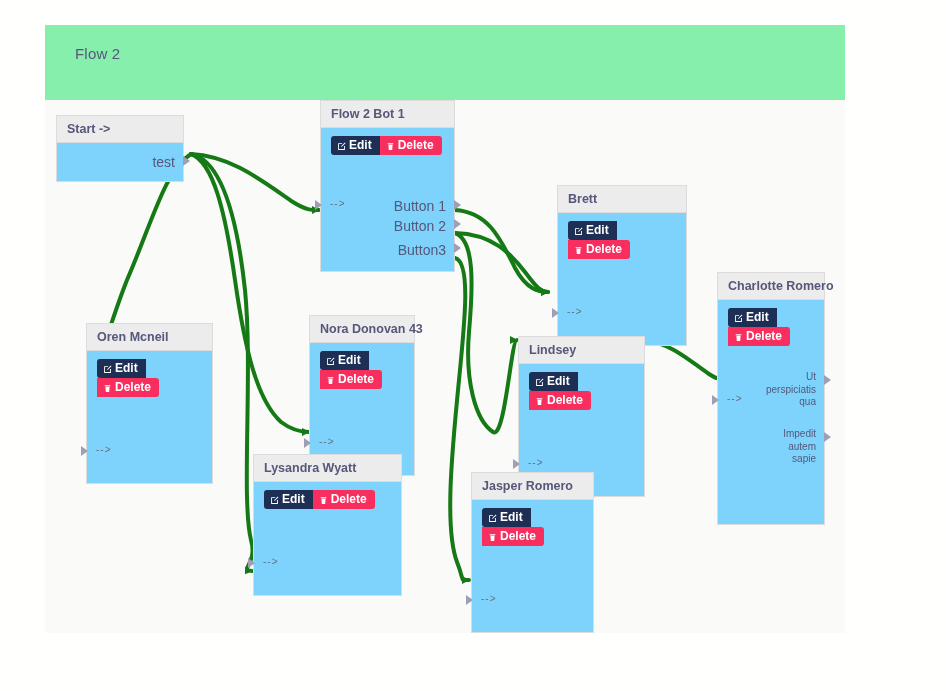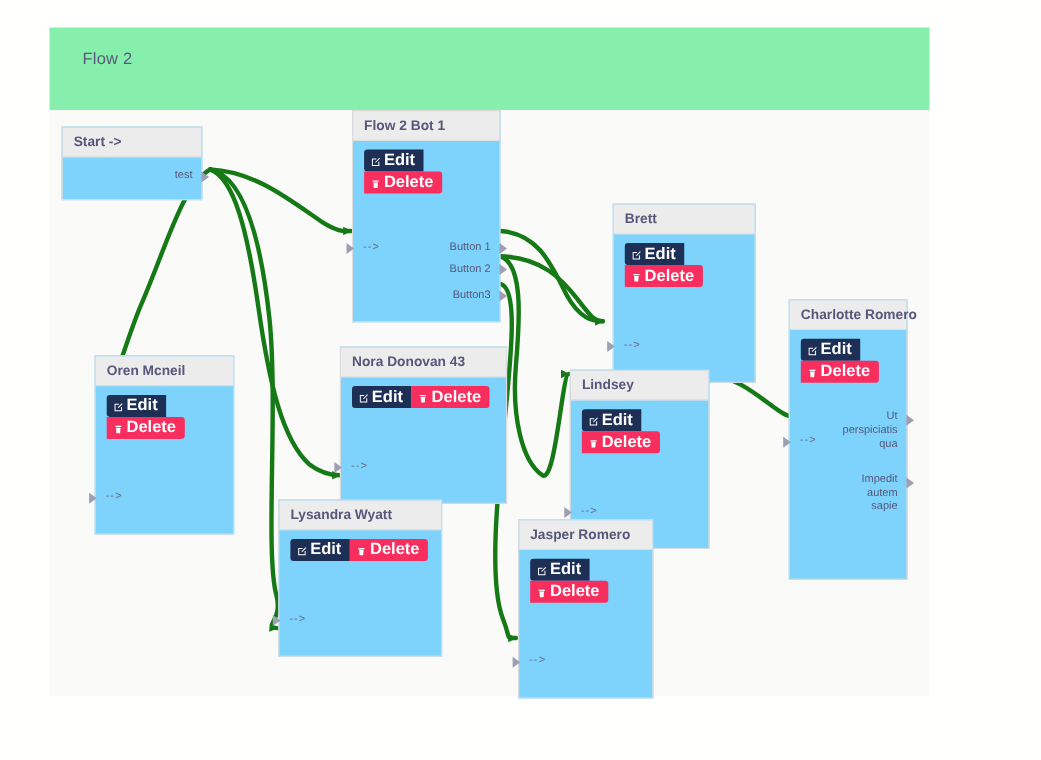--- a/index.html
+++ b/index.html
@@ -36,21 +36,21 @@
     padding:6px 10px;
     font-size:12.5px;
     font-weight:bold;
     color:#56577a;
     white-space:nowrap;
   }
   .node-body{position:relative;}
   .btn-row{padding:8px 10px 6px 10px;}
   .btn{
     display:inline-block;
-    font-size:15px;
+    font-size:12px;
     font-weight:bold;
     color:#ffffff;
     padding:4px 8px 4px 6px;
     border:none;
     vertical-align:top;
     line-height:11px;
     white-space:nowrap;
   }
   .btn-edit{background:#1e2f55;border-radius:3px 0 0 3px;}
   .btn-delete{background:#f8days;}
@@ -63,21 +63,21 @@
     height:20px;
     font-size:10px;
     color:#56577a;
   }
   .port-in{
     position:absolute;left:9px;top:3px;
     font-size:10px;color:#6b6c88;letter-spacing:1px;
   }
   .port-out{
     position:absolute;right:8px;top:3px;
-    font-size:10px;color:#56577a;text-align:right;
+    font-size:14px;color:#56577a;text-align:right;
   }
   .port-out-multi{
     position:absolute;right:8px;
     font-size:10px;color:#56577a;text-align:right;line-height:12.5px;
   }
   
   .conn{
     position:absolute;width:0;height:0;
     border-top:5px solid transparent;
     border-bottom:5px solid transparent;
@@ -196,21 +196,21 @@
       <div class="spacer" style="height:38px;"></div>
       <div class="ports" style="padding-bottom:22px;">
         <div class="port-row">
           <span class="port-in">--&gt;</span>
           <span class="conn conn-left" style="top:5px;"></span>
         </div>
       </div>
     </div>
   </div>
 
-  <div class="node" style="left:264px;top:215px;width:152px;">
+  <div class="node" style="left:264px;top:215px;width:106px;">
     <div class="node-header">Nora Donovan 43</div>
     <div class="node-body">
       <div class="btn-row">
         <button class="btn btn-edit">
           <svg width="9" height="9" viewBox="0 0 16 16">
             <path fill="#ffffff" d="M2 2h7v1.6H3.6v8.8h8.8V7H14v7H2z"></path>
             <path fill="#ffffff" d="M13.9.9l1.2 1.2-6.1 6.1-1.7.5.5-1.7z"></path>
           </svg><span>Edit</span>
         </button><button class="btn btn-delete">
           <svg width="9" height="9" viewBox="0 0 16 16">

